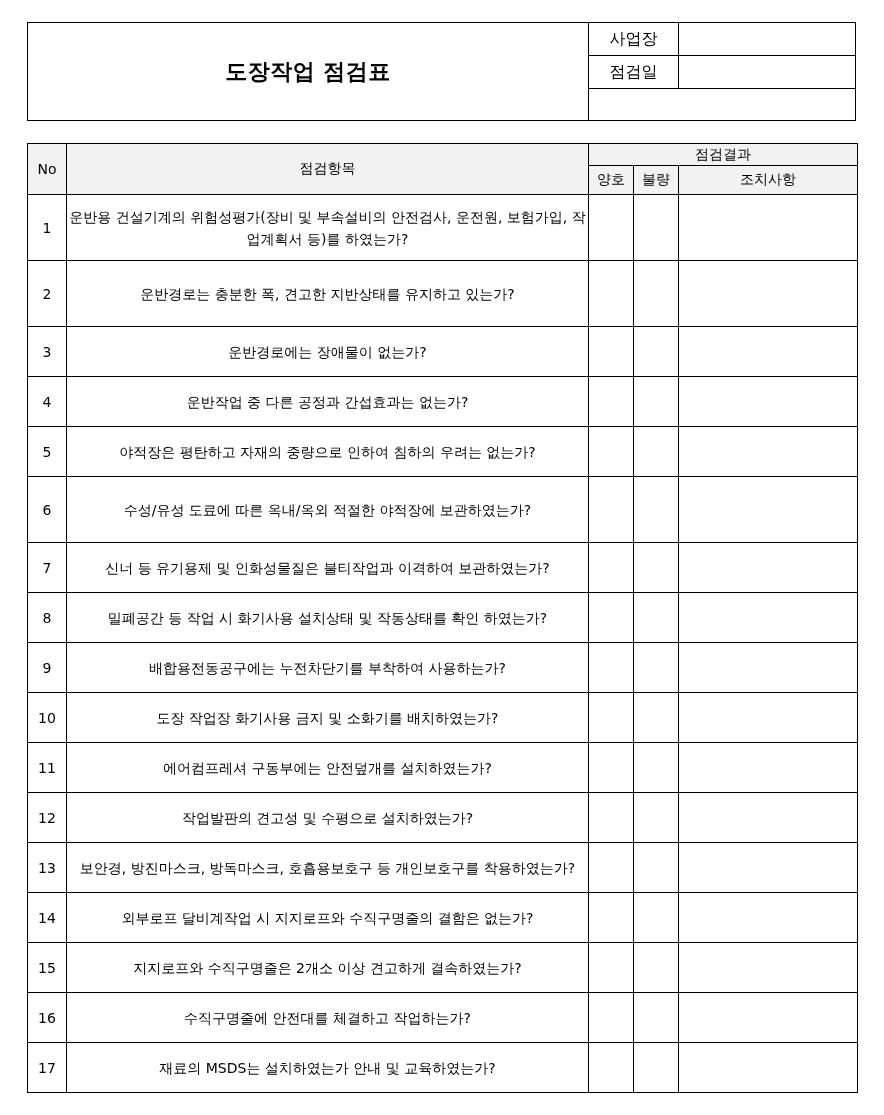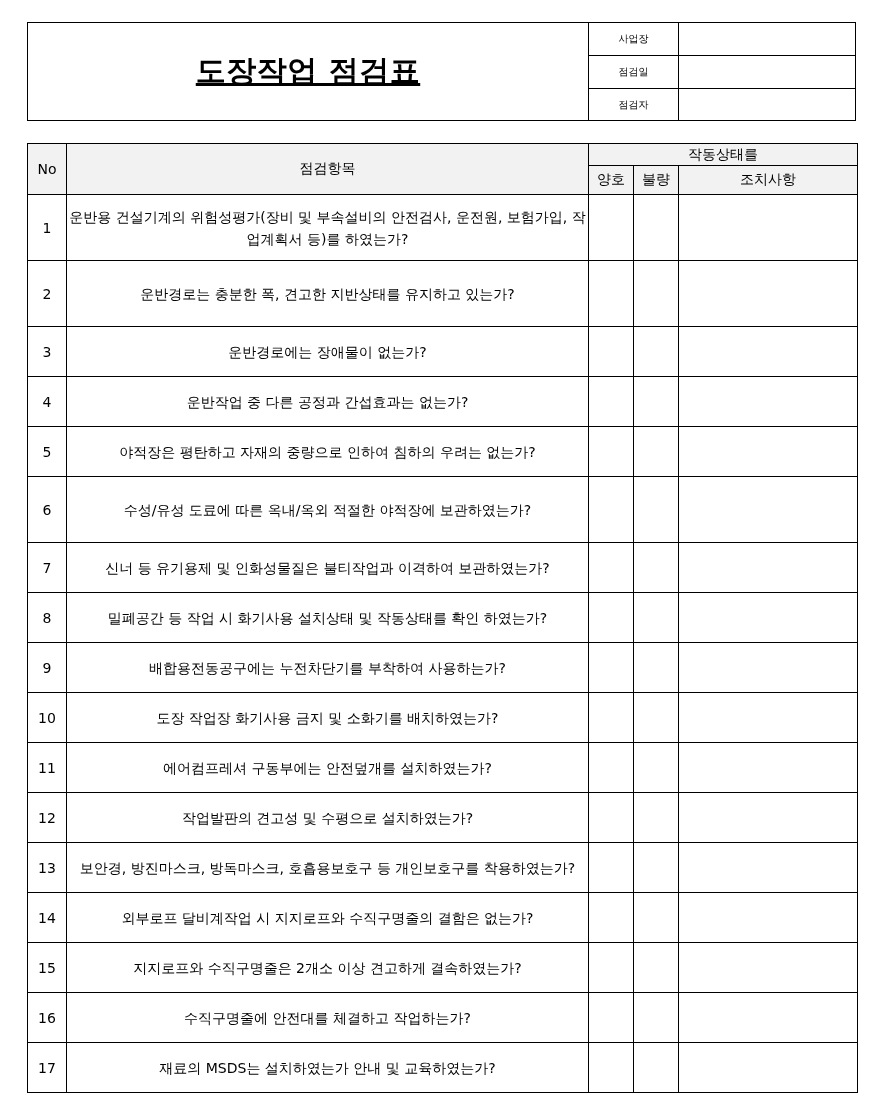--- a/index.html
+++ b/index.html
@@ -1,23 +1,23 @@
 <!DOCTYPE html>
 <html><head>
 <meta charset="utf-8">
 <style>
   html, body { margin:0; padding:0; background:#ffffff; }
   body { width:884px; height:1115px; position:relative; font-family:"DejaVu Sans","Liberation Sans",sans-serif; color:#000; }
   .hdr { position:absolute; left:27px; top:22px; width:829px; height:99px; border:1px solid #000; box-sizing:border-box; }
-  .hdr-title { position:absolute; left:0; top:0; width:561px; height:97px; display:flex; align-items:center; justify-content:center; font-size:30px; font-weight:bold; letter-spacing:0.5px; border-right:1px solid #000; box-sizing:border-box;text-decoration:underline; }
+  .hdr-title { position:absolute; left:0; top:0; width:561px; height:97px; display:flex; align-items:center; justify-content:center; font-size:22px; font-weight:bold; letter-spacing:0.5px; border-right:1px solid #000; box-sizing:border-box; }
   .hdr-row { position:absolute; left:561px; width:266px; height:33px; display:flex; box-sizing:border-box; }
   .hdr-row.r1 { top:0; border-bottom:1px solid #000; height:33px; }
   .hdr-row.r2 { top:33px; border-bottom:1px solid #000; height:33px; }
   .hdr-row.r3 { top:66px; height:31px; }
-  .hdr-lbl { width:90px; border-right:1px solid #000; display:flex; align-items:center; justify-content:center; font-size:10px; box-sizing:border-box; }
+  .hdr-lbl { width:90px; border-right:1px solid #000; display:flex; align-items:center; justify-content:center; font-size:16px; box-sizing:border-box; }
   .hdr-val { flex:1; }
 
   table.chk { position:absolute; left:27px; top:143px; width:830px; border-collapse:collapse; table-layout:fixed; }
   table.chk td, table.chk th { border:1px solid #000; padding:0; font-size:14px; font-weight:normal; }
   table.chk th { background:#f2f2f2; text-align:center; }
   th.h1 { height:21px; }
   th.h2 { height:28px;font-family:Liberation Serif, serif; }
   td.no { text-align:center; }
   td.item { text-align:center; padding-left:3px; padding-right:4px; line-height:22px; }
   tr.r50 td { height:49px; }
@@ -29,39 +29,35 @@
 <div class="hdr">
   <div class="hdr-title">도장작업 점검표</div>
   <div class="hdr-row r1">
     <div class="hdr-lbl">사업장</div>
     <div class="hdr-val"></div>
   </div>
   <div class="hdr-row r2">
     <div class="hdr-lbl">점검일</div>
     <div class="hdr-val"></div>
   </div>
-  <div class="hdr-row r3">
-    <div class="hdr-lbl">점검자</div>
-    <div class="hdr-val"></div>
-  </div>
 </div>
 
 <table class="chk">
   <colgroup>
     <col style="width:39px">
       <col style="width:522px">
       <col style="width:45px">
       <col style="width:45px">
       <col style="width:179px">
   </colgroup>
   <thead>
     <tr>
       <th rowspan="2">No</th>
       <th rowspan="2">점검항목</th>
-      <th colspan="3" class="h1">작동상태를</th>
+      <th colspan="3" class="h1">점검결과</th>
     </tr>
     <tr>
       <th class="h2">양호</th>
       <th class="h2">불량</th>
       <th class="h2">조치사항</th>
     </tr>
   </thead>
   <tbody id="rows">
       <tr class="r66">
         <td class="no">1</td>

